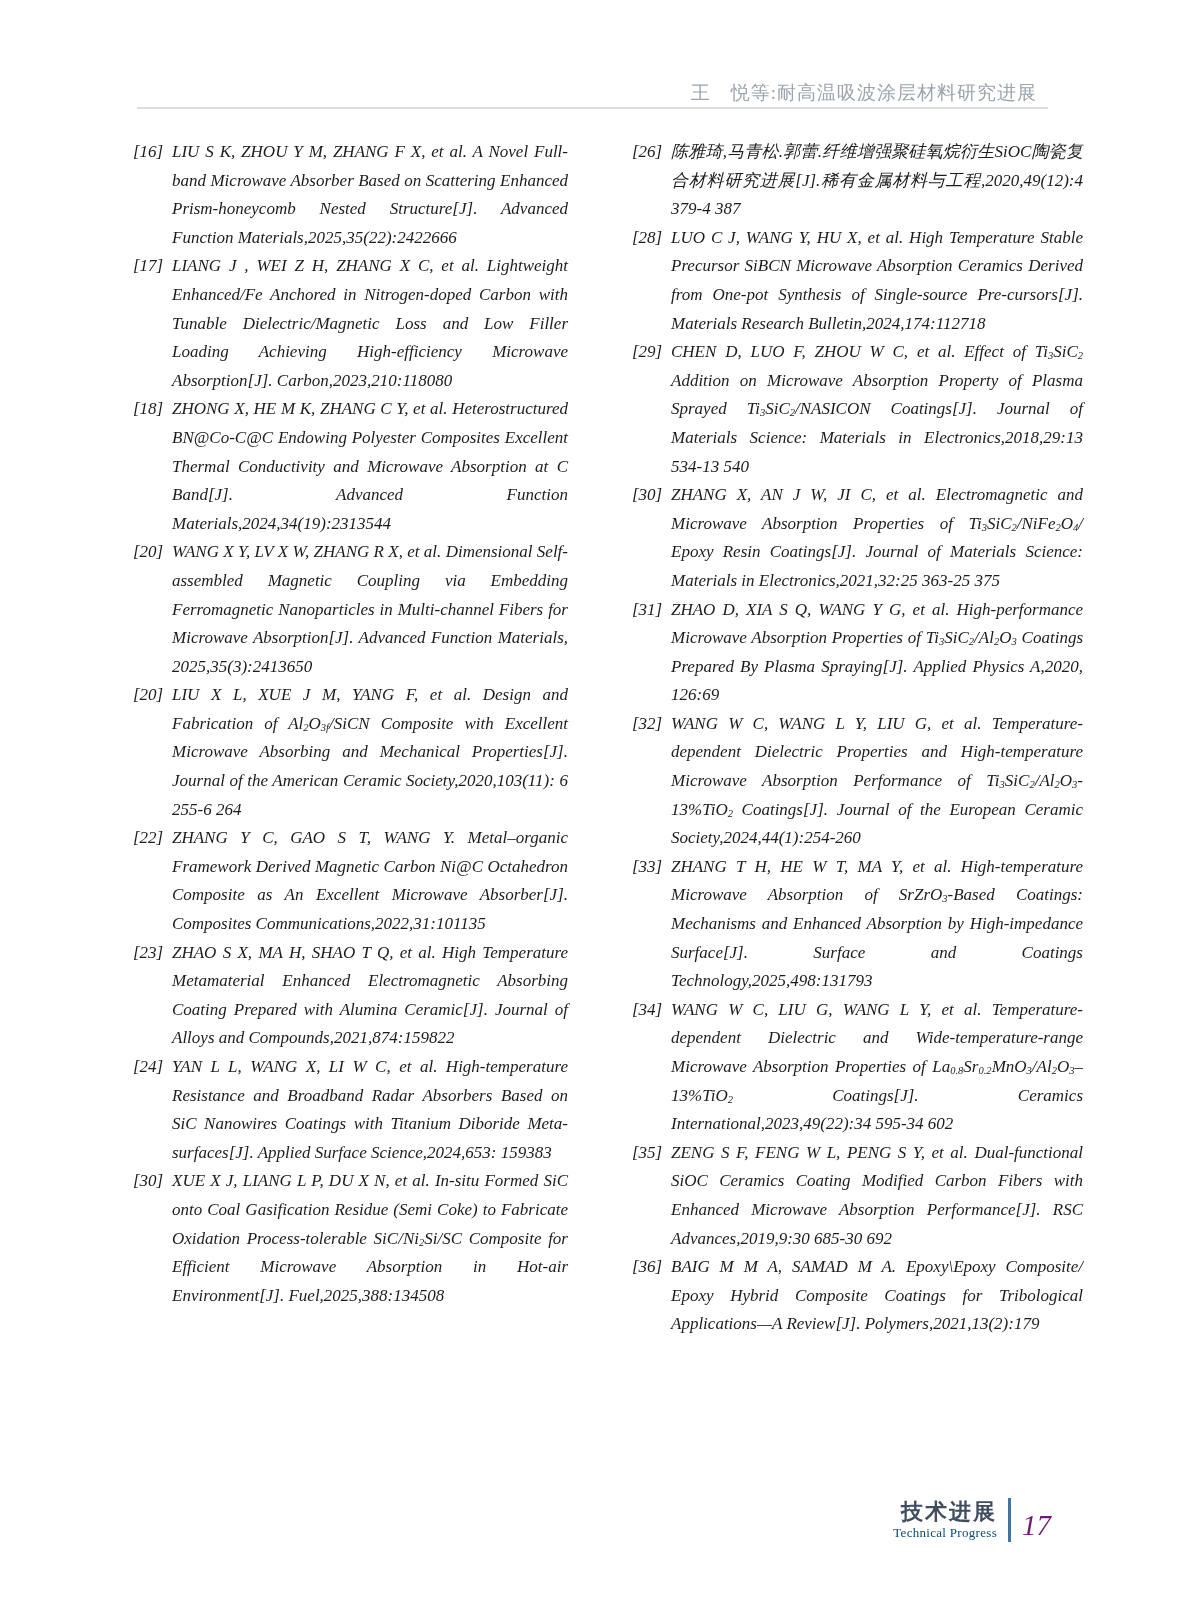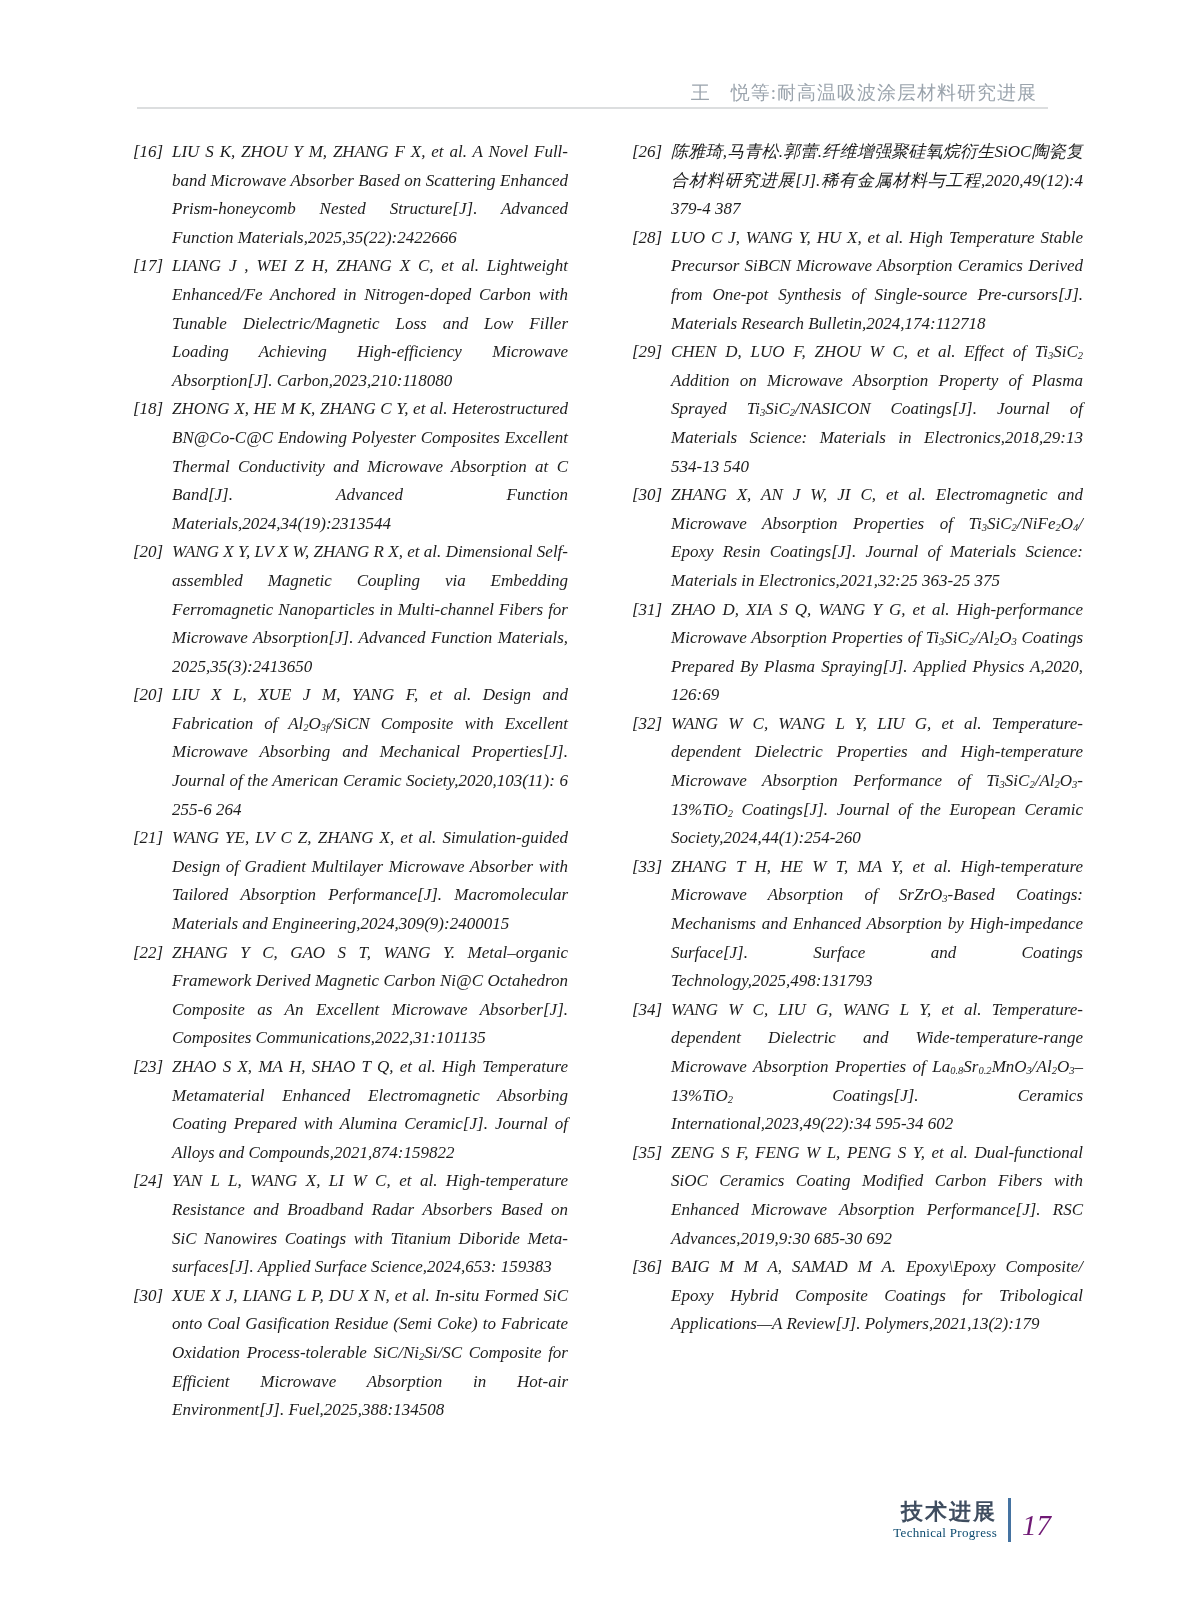--- a/index.html
+++ b/index.html
@@ -104,21 +104,20 @@
   <div class="ref"><span class="ref-id">[16]</span><span class="ref-text">LIU S K, ZHOU Y M, ZHANG F X, et al. A Novel Full-band Microwave Absorber Based on Scattering Enhanced Prism-honeycomb Nested Structure[J]. Advanced Function Materials,2025,35(22):2422666</span></div>
 
   <div class="ref"><span class="ref-id">[17]</span><span class="ref-text">LIANG J , WEI Z H, ZHANG X C, et al. Lightweight Enhanced/Fe Anchored in Nitrogen-doped Carbon with Tunable Dielectric/Magnetic Loss and Low Filler Loading Achieving High-efficiency Microwave Absorption[J]. Carbon,2023,210:118080</span></div>
 
   <div class="ref"><span class="ref-id">[18]</span><span class="ref-text">ZHONG X, HE M K, ZHANG C Y, et al. Heterostructured BN@Co-C@C Endowing Polyester Composites Excellent Thermal Conductivity and Microwave Absorption at C Band[J]. Advanced Function Materials,2024,34(19):2313544</span></div>
 
   <div class="ref"><span class="ref-id">[20]</span><span class="ref-text">WANG X Y, LV X W, ZHANG R X, et al. Dimensional Self-assembled Magnetic Coupling via Embedding Ferromagnetic Nanoparticles in Multi-channel Fibers for Microwave Absorption[J]. Advanced Function Materials, 2025,35(3):2413650</span></div>
 
   <div class="ref"><span class="ref-id">[20]</span><span class="ref-text">LIU X L, XUE J M, YANG F, et al. Design and Fabrication of Al<sub>2</sub>O<sub>3f</sub>/SiCN Composite with Excellent Microwave Absorbing and Mechanical Properties[J]. Journal of the American Ceramic Society,2020,103(11): 6 255-6 264</span></div>
 
-  <div class="ref"><span class="ref-id">[21]</span><span class="ref-text">WANG YE, LV C Z, ZHANG X, et al. Simulation-guided Design of Gradient Multilayer Microwave Absorber with Tailored Absorption Performance[J]. Macromolecular Materials and Engineering,2024,309(9):2400015</span></div>
 
   <div class="ref"><span class="ref-id">[22]</span><span class="ref-text">ZHANG Y C, GAO S T, WANG Y. Metal–organic Framework Derived Magnetic Carbon Ni@C Octahedron Composite as An Excellent Microwave Absorber[J]. Composites Communications,2022,31:101135</span></div>
 
   <div class="ref"><span class="ref-id">[23]</span><span class="ref-text">ZHAO S X, MA H, SHAO T Q, et al. High Temperature Metamaterial Enhanced Electromagnetic Absorbing Coating Prepared with Alumina Ceramic[J]. Journal of Alloys and Compounds,2021,874:159822</span></div>
 
   <div class="ref"><span class="ref-id">[24]</span><span class="ref-text">YAN L L, WANG X, LI W C, et al. High-temperature Resistance and Broadband Radar Absorbers Based on SiC Nanowires Coatings with Titanium Diboride Meta-surfaces[J]. Applied Surface Science,2024,653: 159383</span></div>
 
   <div class="ref"><span class="ref-id">[30]</span><span class="ref-text">XUE X J, LIANG L P, DU X N, et al. In-situ Formed SiC onto Coal Gasification Residue (Semi Coke) to Fabricate Oxidation Process-tolerable SiC/Ni<sub>2</sub>Si/SC Composite for Efficient Microwave Absorption in Hot-air Environment[J]. Fuel,2025,388:134508</span></div>
 </div>
 

